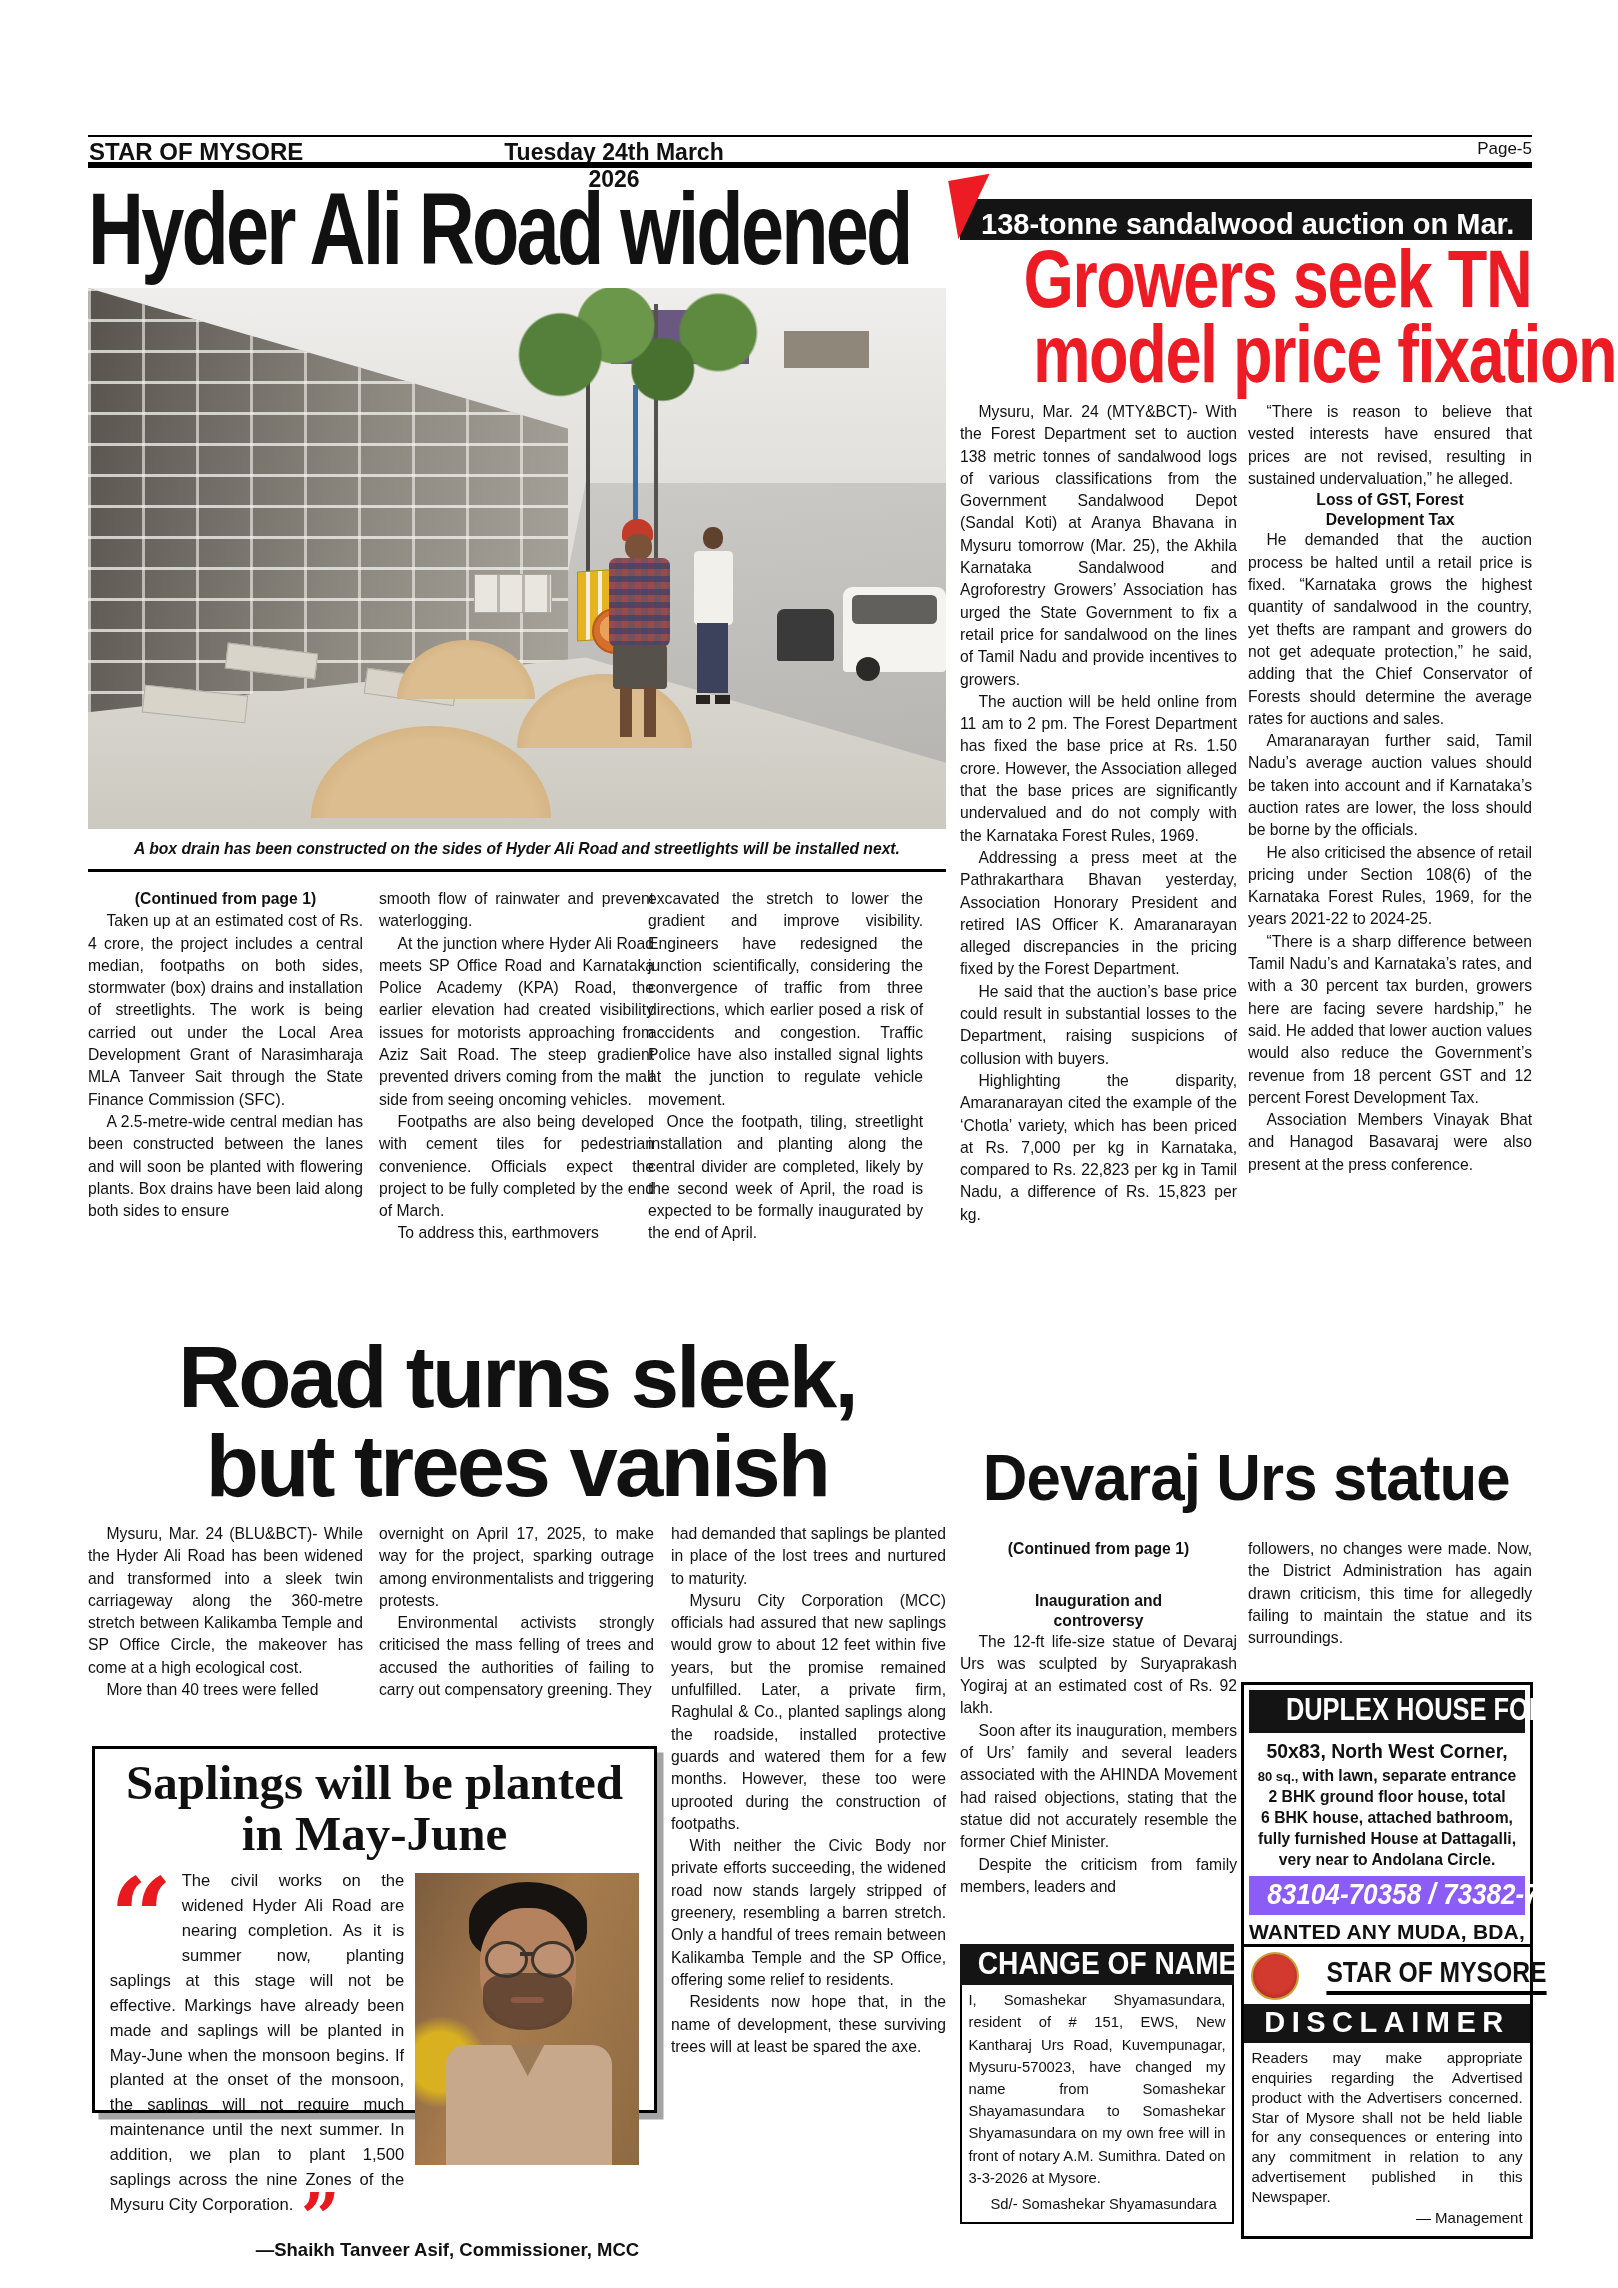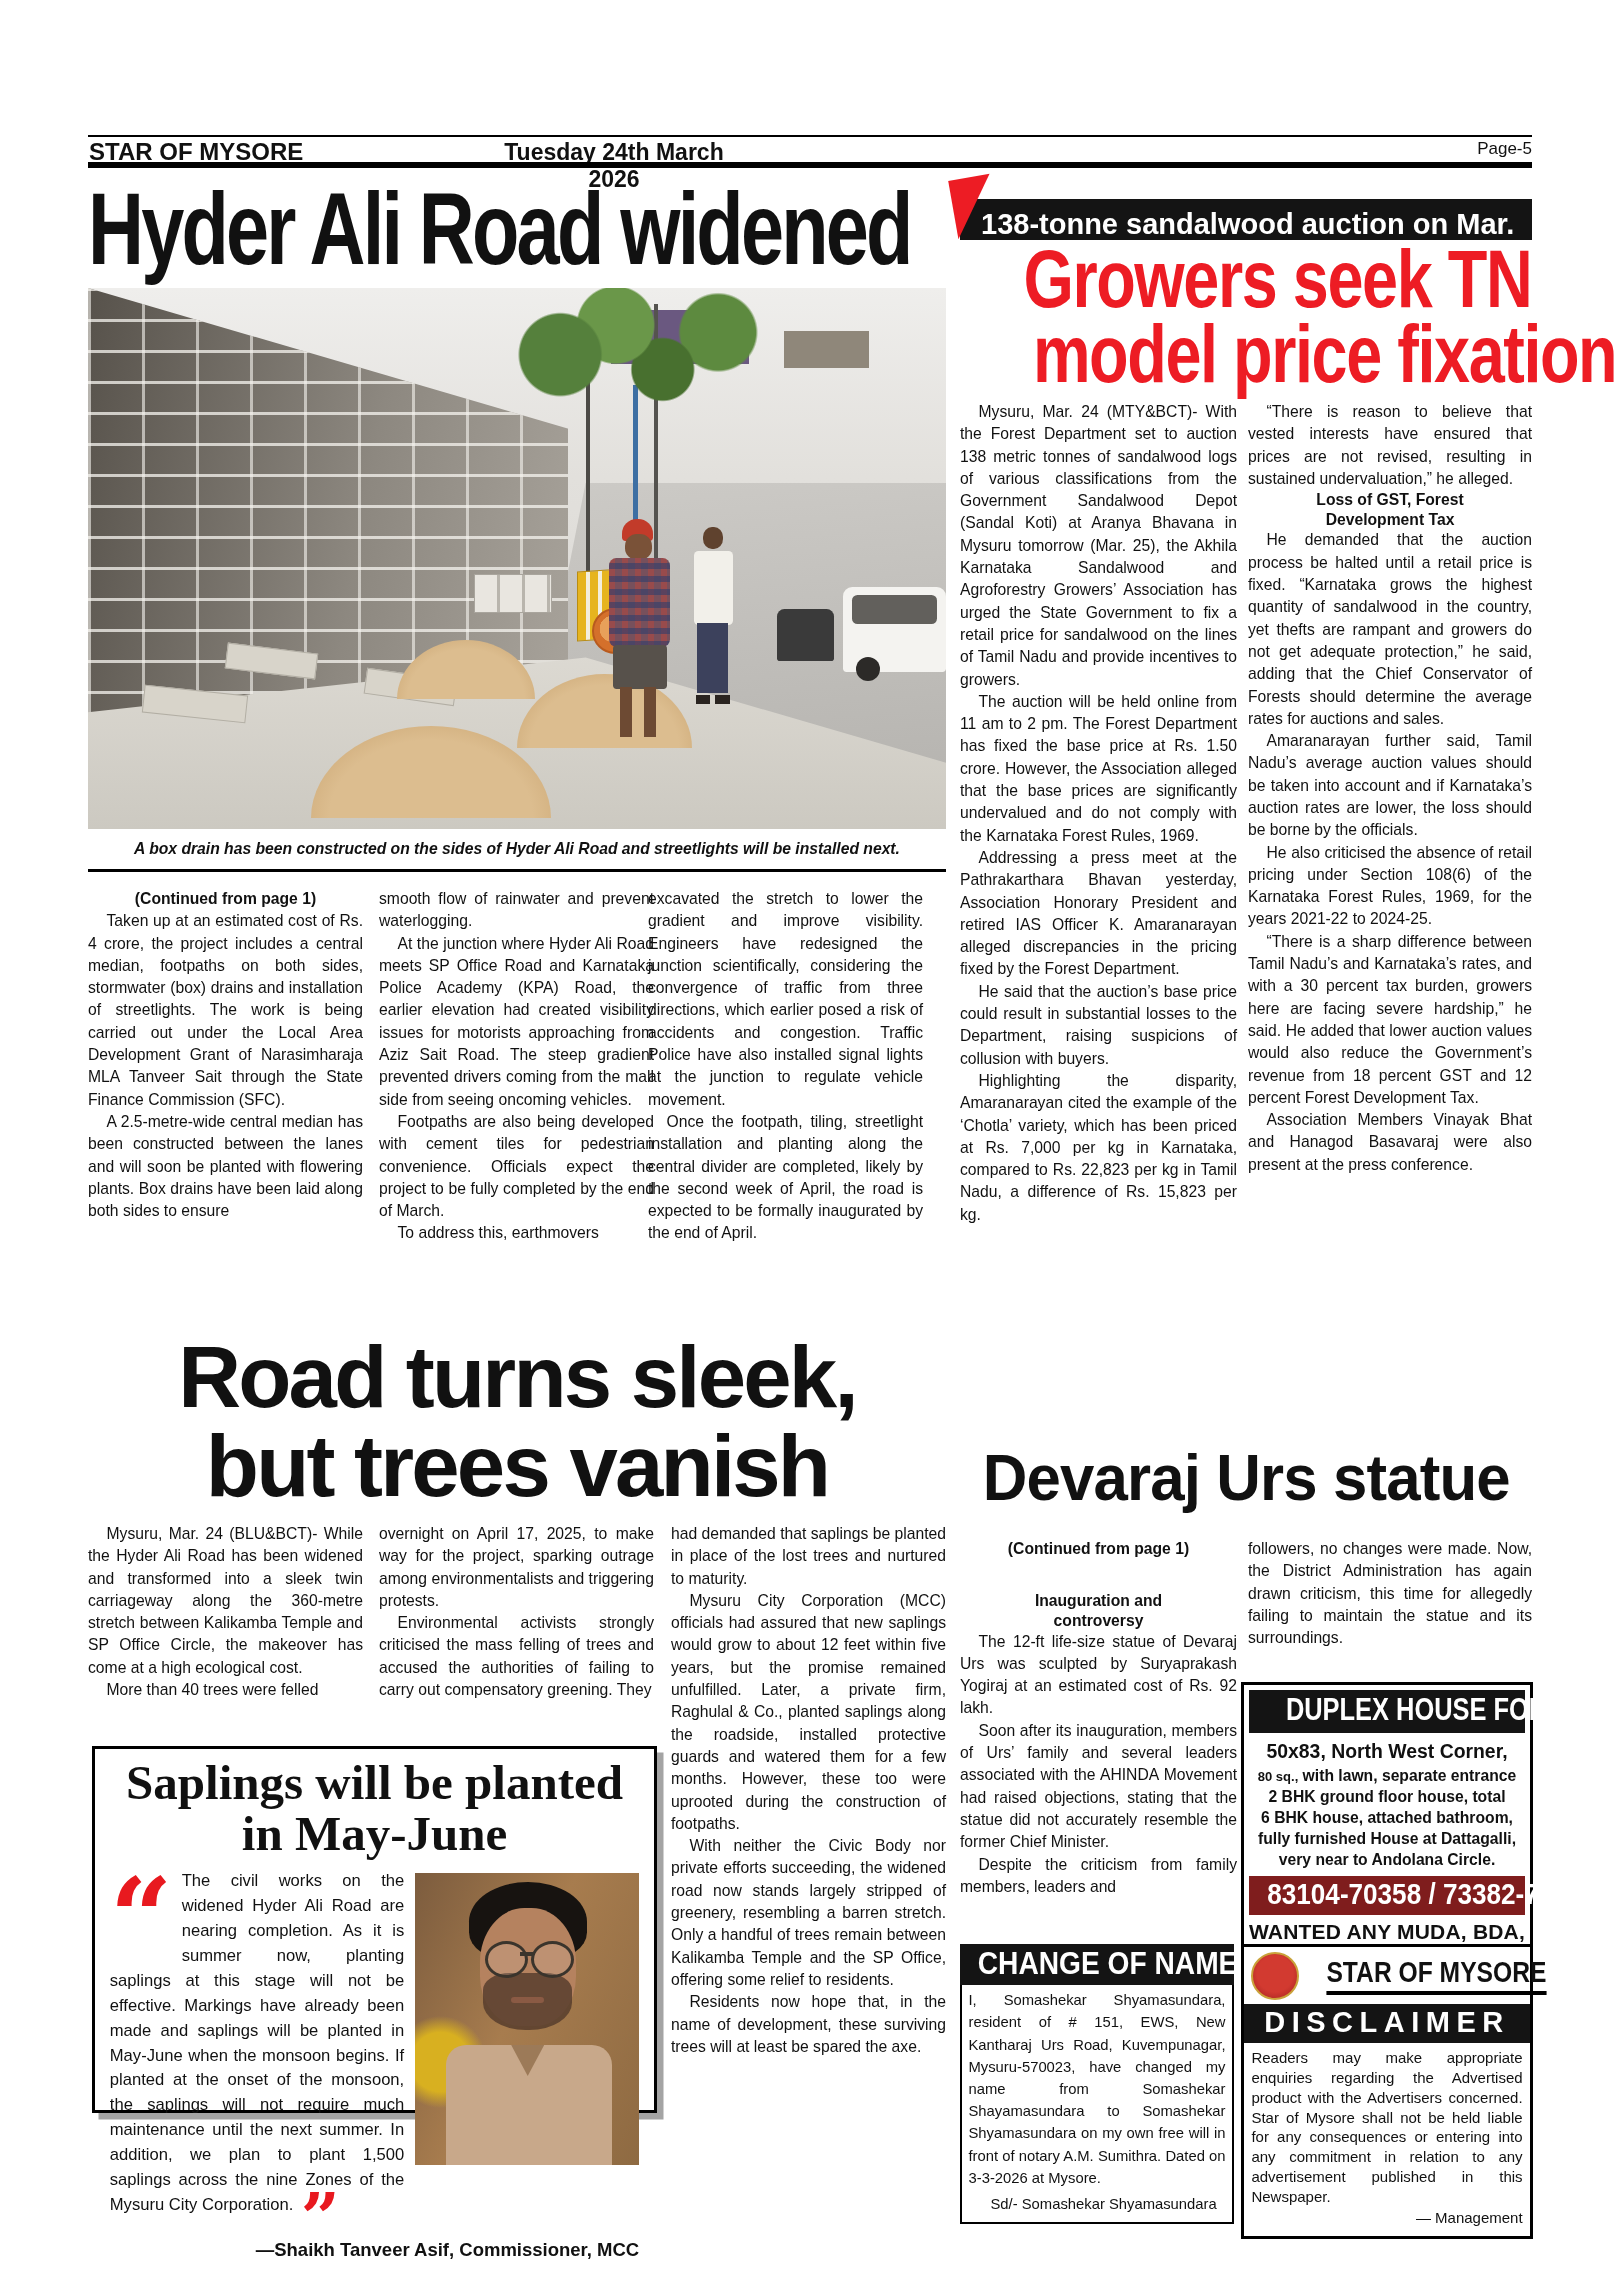--- a/index.html
+++ b/index.html
@@ -109,21 +109,21 @@
   .q-close{color:#e8191f;font-family:"DejaVu Serif","Liberation Serif",serif;font-weight:700;font-size:68px;line-height:0;vertical-align:-31px;margin-left:7.4px;}
   #saplings-attr{clear:both;text-align:right;font-weight:800;font-size:18.5px;margin-top:18px;}
   
   .adbox{position:absolute;box-sizing:border-box;background:#fff;}
   #ad-duplex{left:1241px;top:1682px;width:292px;border:3.2px solid #000;padding:4.6px;}
   #ad-duplex .hdr{background:#141414;color:#fff;text-align:center;padding:2.8px 0 4.6px 0;}
   #ad-duplex .hdr .cond{font-size:31px;transform:scaleX(.82);transform-origin:center;}
   #ad-duplex .body{text-align:center;font-size:15.7px;line-height:1.35;padding:5.5px 1.8px;font-weight:700;}
   #ad-duplex .b1{font-size:19.4px;font-weight:800;}
   #ad-duplex .b2b{font-size:13px;font-weight:800;}
-  #ad-duplex .phone{background:#7f1d1d;color:#fff;text-align:center;padding:1.8px 0 3.7px 0;}
+  #ad-duplex .phone{background:#8b5cf6;color:#fff;text-align:center;padding:1.8px 0 3.7px 0;font-style:italic;}
   #ad-duplex .phone .cond{font-size:29px;transform:scaleX(.9);transform-origin:center;}
   #ad-duplex .foot{text-align:center;font-weight:800;font-size:21px;line-height:1.25;padding-top:4.6px;letter-spacing:0.2px;}
   #ad-change{left:960px;top:1944px;width:274px;}
   #ad-change .hdr{background:#141414;color:#fff;text-align:center;padding:0.9px 0 2.8px 0;}
   #ad-change .hdr .cond{font-size:32px;transform:scaleX(.88);transform-origin:center;}
   #ad-change .body{border:2.8px solid #000;border-top:none;padding:4.6px 6.5px 7.4px 6.5px;font-size:14.8px;font-weight:400;line-height:1.5;text-align:justify;}
   #ad-change .sign{text-indent:22px;text-align:left;margin-top:3.7px;}
   #ad-disclaimer{left:1241px;top:1944px;width:292px;border:3.7px solid #000;}
   #ad-disclaimer .top{display:flex;align-items:center;gap:7.4px;padding:4.6px 7.4px;}
   #ad-disclaimer .seal{width:44px;height:44px;border-radius:50%;background:radial-gradient(circle at 50% 45%,#d23a30 0 55%,#9e1f1f 100%);border:2.8px solid #caa23a;flex:0 0 auto;}

